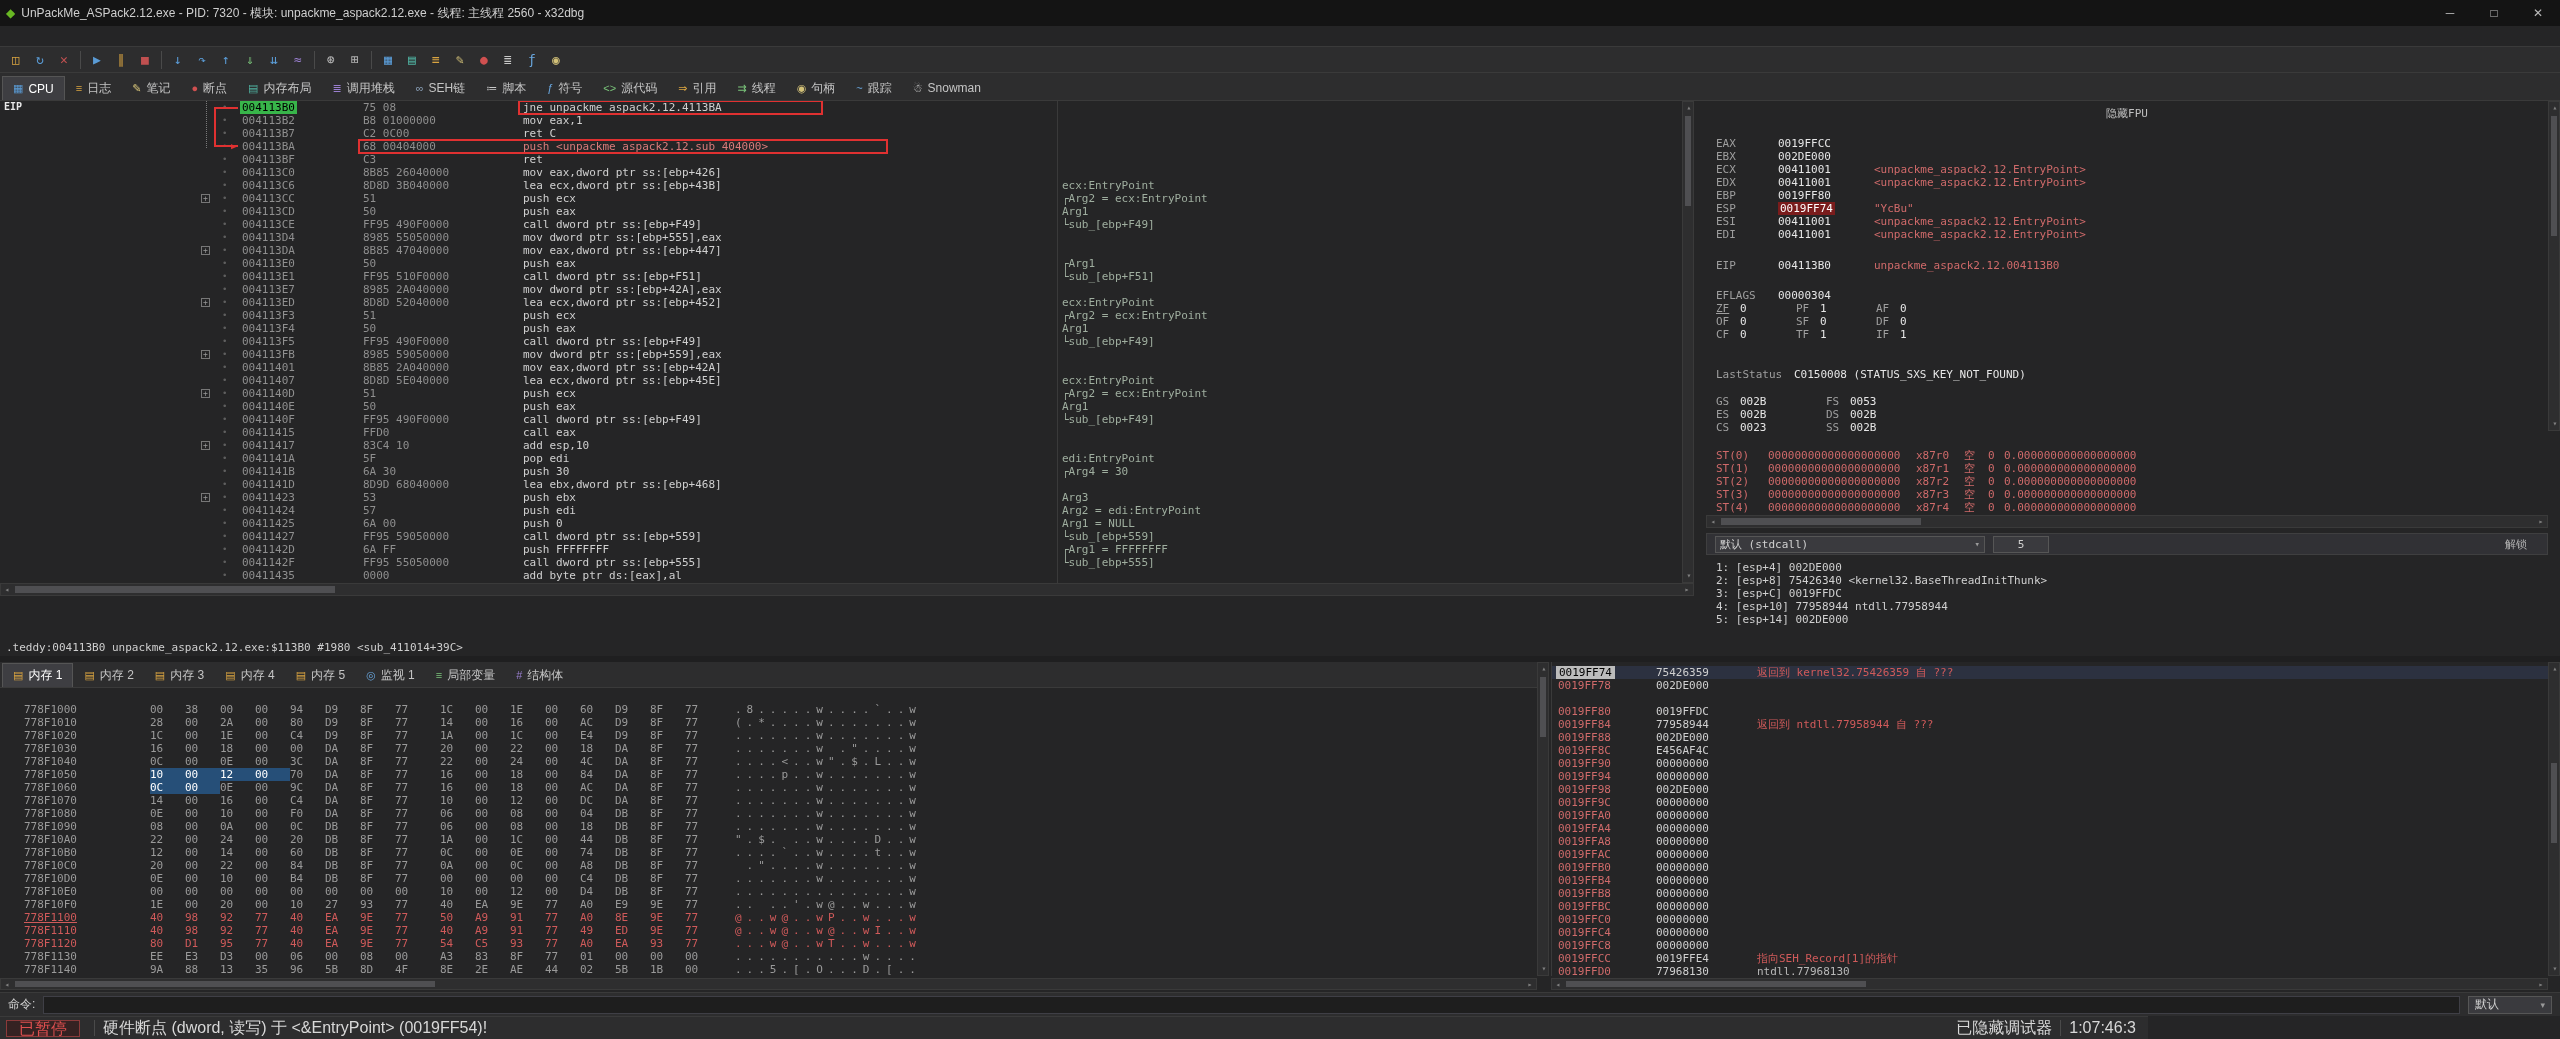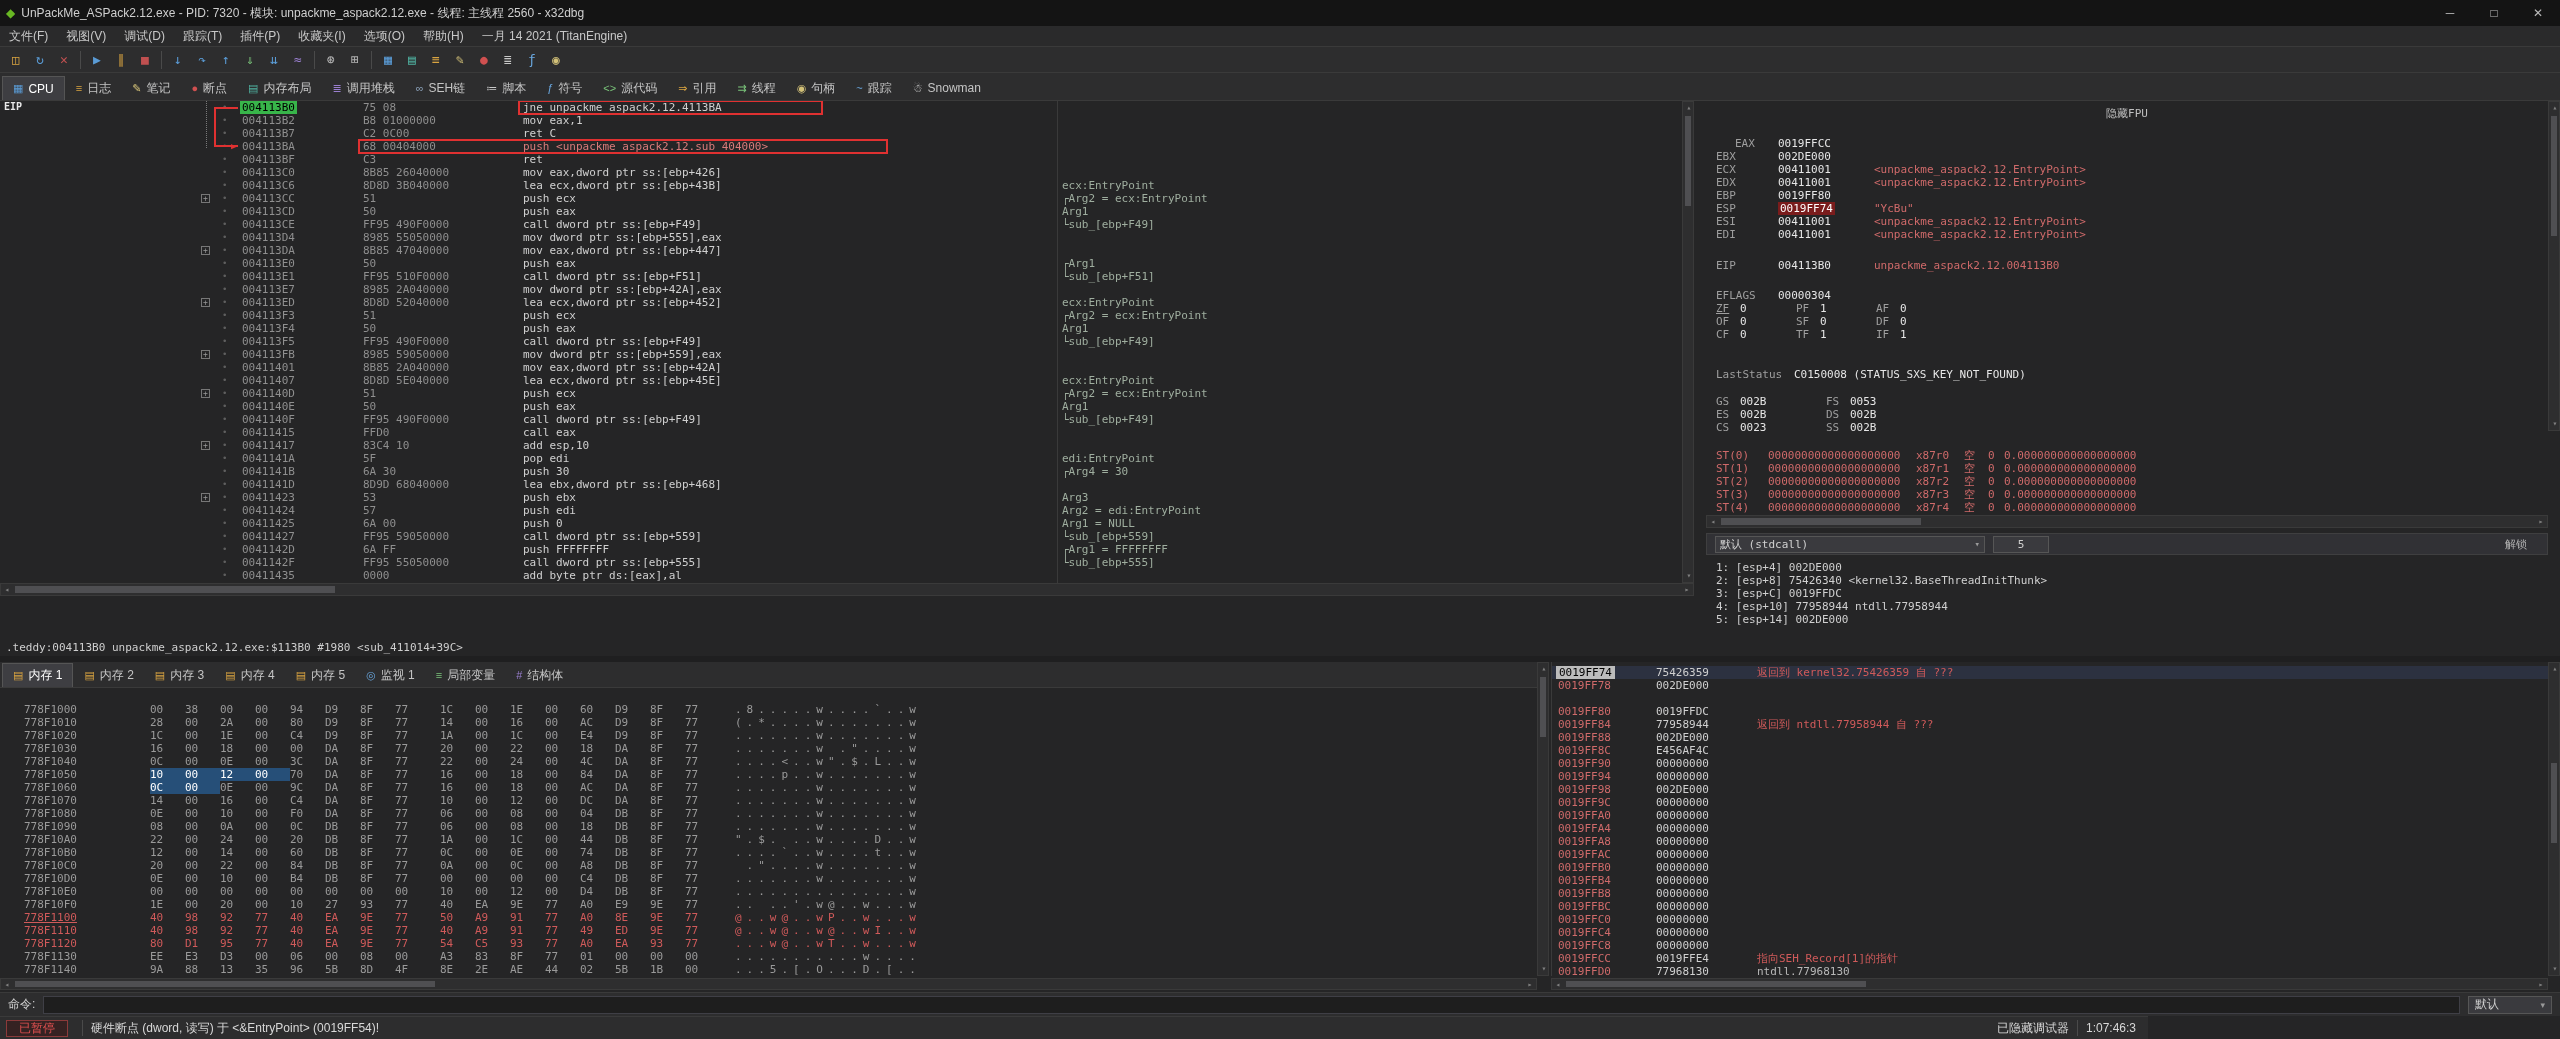--- a/index.html
+++ b/index.html
@@ -102,51 +102,40 @@
 
   
   .cmdbar{position:absolute;left:0;top:992px;width:2560px;height:24px;background:#2d2d2e;border-top:1px solid #3a3a3a;
           display:flex;align-items:center;font-family:"Liberation Sans",sans-serif;font-size:12px;color:#cfcfcf}
   .cmdlabel{margin:0 8px;white-space:nowrap}
   .cmdinput{flex:1;height:18px;background:#1e1e1e;border:1px solid #3f3f46;color:#ddd;
             font-family:"DejaVu Sans Mono",monospace;font-size:11px;padding:0 4px}
   .profile{width:84px;height:18px;background:#3a3a3e;border:1px solid #565656;margin:0 8px;display:flex;
            align-items:center;justify-content:space-between;padding:0 6px;color:#d0d0d0}
   .statusbar{position:absolute;left:0;top:1016px;width:2148px;height:23px;background:#2d2d2e;border-top:1px solid #3a3a3a;
-             display:flex;align-items:center;font-family:"Liberation Sans",sans-serif;font-size:12px;color:#d8d8d8}
+             display:flex;align-items:center;font-family:"Liberation Sans",sans-serif;font-size:16px;color:#d8d8d8}
   .state{color:#e05050;border:1px solid #8b3a3a;background:#352222;padding:0 12px;margin:0 6px;height:17px;line-height:15px}
   .ssep{width:1px;height:16px;background:#4a4a4a;margin:0 8px}
   .sright{margin-left:auto;display:flex;align-items:center}
 </style>
 </head>
 <body>
 
 <div id="root">
 
   <div class="titlebar ui">
     <span class="appicon">◆</span>
     <span>UnPackMe_ASPack2.12.exe - PID: 7320 - 模块: unpackme_aspack2.12.exe - 线程: 主线程 2560 - x32dbg</span>
     <div class="wincontrols">
       <span class="winbtn">─</span>
       <span class="winbtn">□</span>
       <span class="winbtn">✕</span>
     </div>
   </div>
 
-  <div class="menubar ui" id="menubar">
-      <span class="menu-item">文件(F)</span>
-      <span class="menu-item">视图(V)</span>
-      <span class="menu-item">调试(D)</span>
-      <span class="menu-item">跟踪(T)</span>
-      <span class="menu-item">插件(P)</span>
-      <span class="menu-item">收藏夹(I)</span>
-      <span class="menu-item">选项(O)</span>
-      <span class="menu-item">帮助(H)</span>
-      <span class="menu-item">一月 14 2021 (TitanEngine)</span>
-    </div>
   <div class="toolbar" id="toolbar">
       <span class="tool-icon" style="color: rgb(217, 164, 65);">◫</span>
       <span class="tool-icon" style="color: rgb(90, 155, 213);">↻</span>
       <span class="tool-icon" style="color: rgb(192, 80, 80);">✕</span>
       <div class="tool-sep"></div>
       <span class="tool-icon" style="color: rgb(90, 155, 213);">▶</span>
       <span class="tool-icon" style="color: rgb(217, 164, 65);">∥</span>
       <span class="tool-icon" style="color: rgb(192, 80, 80);">■</span>
       <div class="tool-sep"></div>
       <span class="tool-icon" style="color: rgb(90, 155, 213);">↓</span>
@@ -272,21 +261,21 @@
       <div class="dis-row" style="top: 455px;"><span class="dis-dot">•</span><span class="dis-addr">0041142F</span><span class="dis-bytes">FF95 55050000</span><span class="dis-instr">call dword ptr ss:[ebp+555]</span><span class="dis-comment">└sub_[ebp+555]</span></div>
       <div class="dis-row" style="top: 468px;"><span class="dis-dot">•</span><span class="dis-addr">00411435</span><span class="dis-bytes">0000</span><span class="dis-instr">add byte ptr ds:[eax],al</span></div>
       <div class="eiplabel">EIP</div>
       <div class="jmpred"></div>
       <span class="jmparrow">▶</span>
     </div>
   <div class="addrline">.teddy:004113B0 unpackme_aspack2.12.exe:$113B0 #1980 &lt;sub_411014+39C&gt;</div>
 
   <div class="registers" id="registers">
       <div class="hidefpu">隐藏FPU</div>
-      <div class="reg-line" style="top: 36px;"><span class="rname" style="left: 10px; margin-left: 19px;">EAX</span><span class="rval" style="left: 72px;">0019FFCC</span></div>
+      <div class="reg-line" style="top: 36px;"><span class="rname" style="left: 10px;">EAX</span><span class="rval" style="left: 72px;">0019FFCC</span></div>
       <div class="reg-line" style="top: 49px;"><span class="rname" style="left: 10px;">EBX</span><span class="rval" style="left: 72px;">002DE000</span></div>
       <div class="reg-line" style="top: 62px;"><span class="rname" style="left: 10px;">ECX</span><span class="rval" style="left: 72px;">00411001</span><span class="rred" style="left: 168px;">&lt;unpackme_aspack2.12.EntryPoint&gt;</span></div>
       <div class="reg-line" style="top: 75px;"><span class="rname" style="left: 10px;">EDX</span><span class="rval" style="left: 72px;">00411001</span><span class="rred" style="left: 168px;">&lt;unpackme_aspack2.12.EntryPoint&gt;</span></div>
       <div class="reg-line" style="top: 88px;"><span class="rname" style="left: 10px;">EBP</span><span class="rval" style="left: 72px;">0019FF80</span></div>
       <div class="reg-line" style="top: 101px;"><span class="rname" style="left: 10px;">ESP</span><span class="rval rhl" style="left: 72px;">0019FF74</span><span class="rred" style="left: 168px;">"YcBu"</span></div>
       <div class="reg-line" style="top: 114px;"><span class="rname" style="left: 10px;">ESI</span><span class="rval" style="left: 72px;">00411001</span><span class="rred" style="left: 168px;">&lt;unpackme_aspack2.12.EntryPoint&gt;</span></div>
       <div class="reg-line" style="top: 127px;"><span class="rname" style="left: 10px;">EDI</span><span class="rval" style="left: 72px;">00411001</span><span class="rred" style="left: 168px;">&lt;unpackme_aspack2.12.EntryPoint&gt;</span></div>
       <div class="reg-line" style="top: 158px;"><span class="rname" style="left: 10px;">EIP</span><span class="rval" style="left: 72px;">004113B0</span><span class="rred" style="left: 168px;">unpackme_aspack2.12.004113B0</span></div>
       <div class="reg-line" style="top: 188px;"><span class="rname" style="left: 10px;">EFLAGS</span><span class="rval" style="left: 72px;">00000304</span></div>
       <div class="reg-line" style="top: 201px;"><span class="rname ul" style="left: 10px;">ZF</span><span class="rval" style="left: 34px;">0</span><span class="rname" style="left: 90px;">PF</span><span class="rval" style="left: 114px;">1</span><span class="rname" style="left: 170px;">AF</span><span class="rval" style="left: 194px;">0</span></div>

